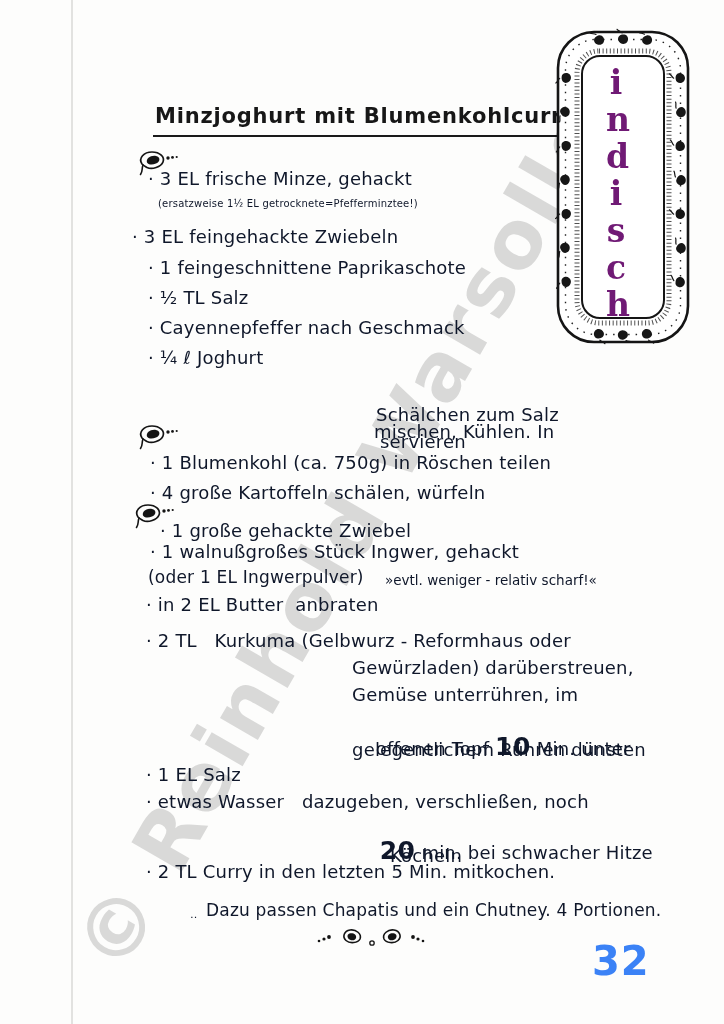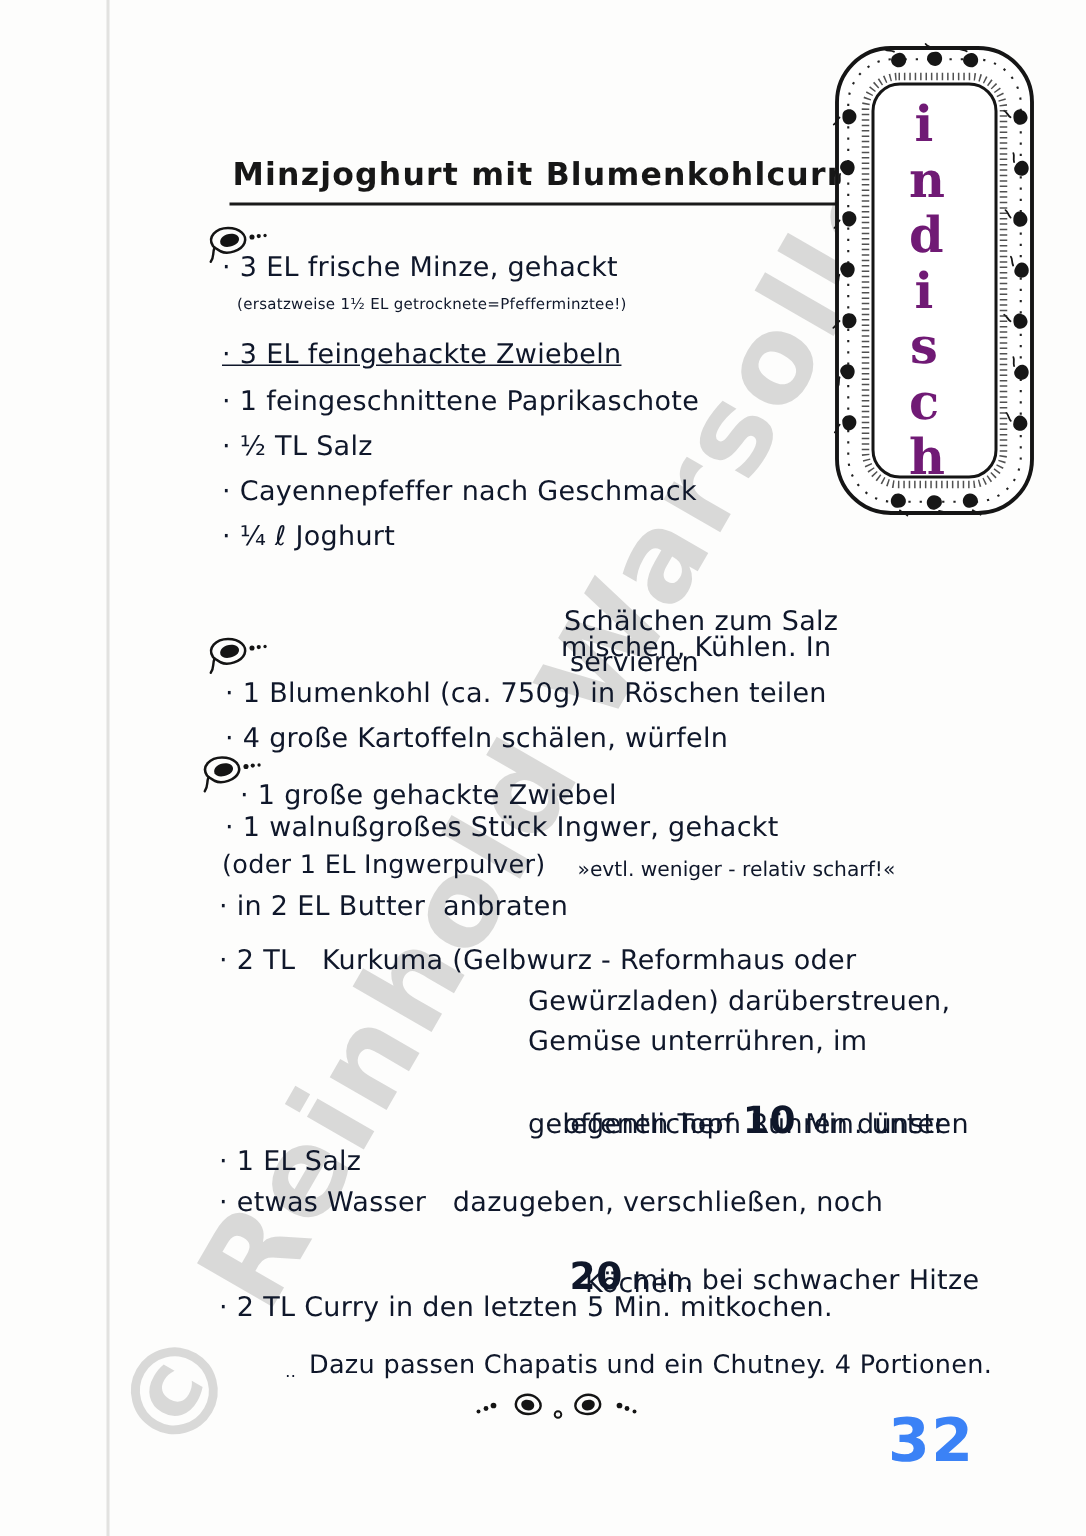--- a/index.html
+++ b/index.html
@@ -56,21 +56,21 @@
   <div class="abs" style="left:153px;top:104px;">
     <span class="title">Minzjoghurt mit Blumenkohlcurry</span>
   </div>
 
   <svg class="abs" style="left:138px;top:150px;" width="46" height="28">
       <use href="#paisley-big"></use>
     </svg>
 
   <div class="abs hw" style="left:148px;top:168px;">· 3 EL frische Minze, gehackt</div>
   <div class="abs hw hw-sm" style="left:158px;top:198px;">(ersatzweise 1½ EL getrocknete=Pfefferminztee!)</div>
-  <div class="abs hw" style="left:148px;top:226px;text-decoration:underline;">· 3 EL feingehackte Zwiebeln</div>
+  <div class="abs hw" style="left:132px;top:226px;">· 3 EL feingehackte Zwiebeln</div>
   <div class="abs hw" style="left:148px;top:257px;">· 1 feingeschnittene Paprikaschote</div>
   <div class="abs hw" style="left:148px;top:287px;">· ½ TL Salz</div>
   <div class="abs hw" style="left:148px;top:317px;">· Cayennepfeffer nach Geschmack</div>
   <div class="abs hw" style="left:148px;top:347px;">· ¼ ℓ Joghurt</div>
 
   <div class="abs hw" style="left:374px;top:377px;margin-top:44px;">mischen, Kühlen. In</div>
   <div class="abs hw" style="left:376px;top:404px;">Schälchen zum Salz</div>
   <div class="abs hw" style="left:380px;top:431px;">servieren</div>
 
   <svg class="abs" style="left:138px;top:424px;" width="46" height="28">

